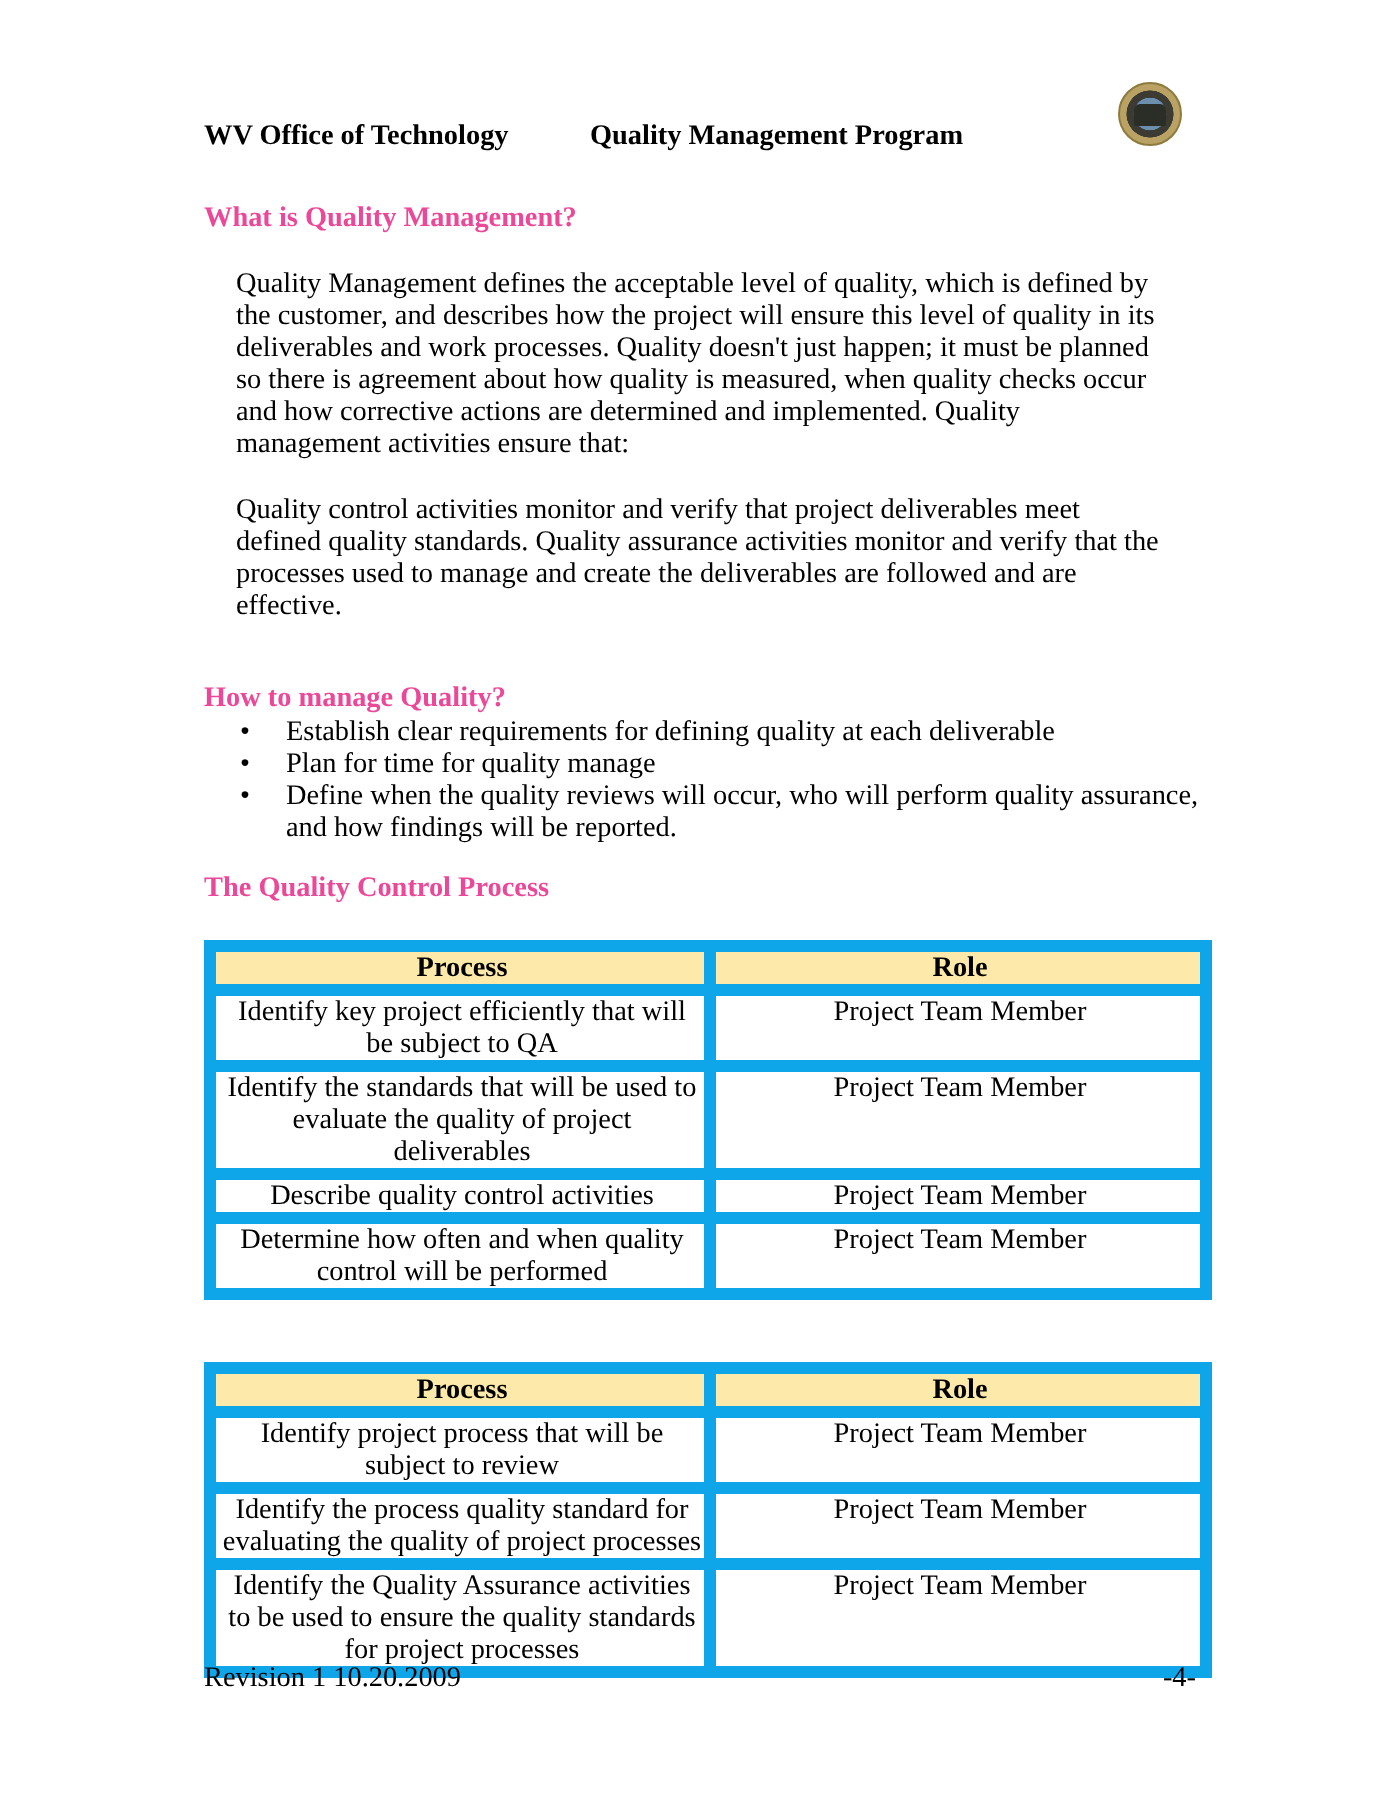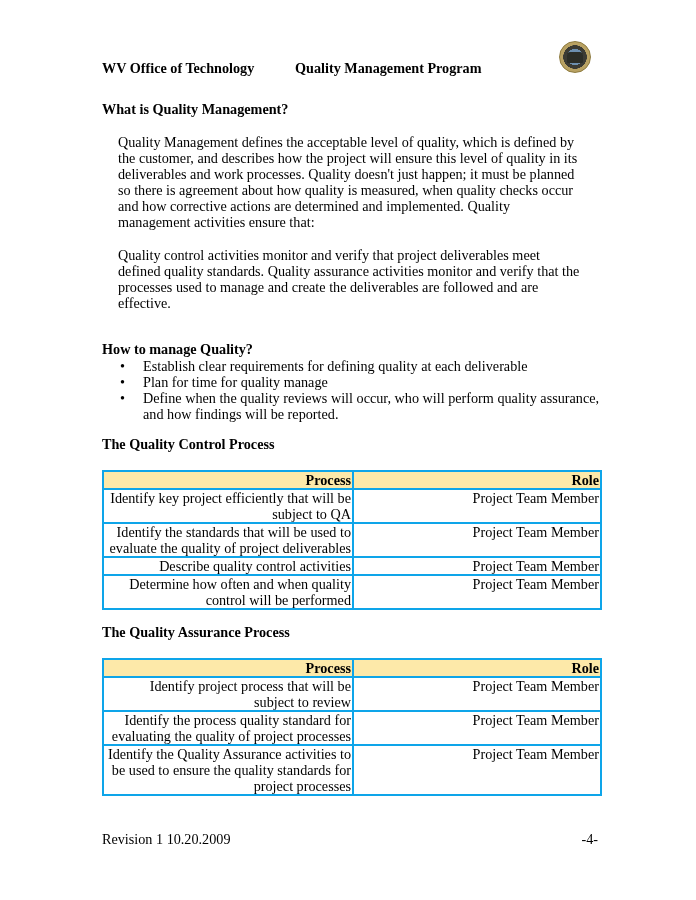--- a/index.html
+++ b/index.html
@@ -8,30 +8,30 @@
     .page { position: absolute; left: 102px; top: 0; width: 498px; }
     .header { position: absolute; top: 58px; left: 0; width: 498px; height: 22px; font-weight: bold; font-size: 14.2px; text-align: center; }
     .header .org { position: absolute; left: 0; top: 2px; }
     .header .prog { position: absolute; left: 193px; top: 2px; }
     .seal { position: absolute; left: 457px; top: -17px; width: 32px; height: 32px; border-radius: 50%;
       background: radial-gradient(circle at 50% 50%, #6c8fb0 0 38%, #3b3b34 39% 55%, #b9a263 56% 100%);
       border: 1px solid #8d7a3e; box-sizing: border-box; }
     .seal::after { content: ""; position: absolute; left: 7px; top: 10px; width: 16px; height: 11px;
       background: #2b2d27; border-radius: 3px 3px 1px 1px; }
     .content { position: absolute; top: 101px; left: 0; width: 498px; line-height: 16.1px; }
-    h2 { color: #000000; font-size: 14.2px; font-weight: bold; margin: 0; line-height: 17px; }
+    h2 { color: #ec4899; font-size: 14.2px; font-weight: bold; margin: 0; line-height: 17px; }
     p { margin: 16px; }
     ul { margin: 0; padding: 0; list-style: none; }
     ul li { position: relative; padding-left: 41px; }
     ul li::before { content: "\2022"; position: absolute; left: 18px; top: 0; }
     .gap-a { height: 14px; }
     .gap-b { height: 14px; }
     .gap-c { height: 17px; }
     table { border-collapse: collapse; width: 498px; table-layout: fixed; font-size: 14.2px; line-height: 16px; }
-    td, th { border: 2px solid #0ea5e9; padding: 0 1px 0 3px; vertical-align: top; text-align: right; }
+    td, th { border: 6px solid #0ea5e9; padding: 0 1px 0 3px; vertical-align: top; text-align: center; }
     th { background: #fde9a9; font-weight: bold; }
     col.c1 { width: 250px; } col.c2 { width: 248px; }
     .footer { position: absolute; top: 831px; left: 0; width: 498px; font-size: 14.2px; }
     .footer .rev { position: absolute; left: 0; }
     .footer .pg { position: absolute; right: 2px; }
   </style>
 </head>
 <body>
 
 <div class="page">
@@ -85,21 +85,20 @@
       </tr>
       <tr>
         <td>Determine how often and when quality control will be performed</td>
         <td>Project Team Member</td>
       </tr>
     </tbody>
       </table>
 
     <div class="gap-b"></div>
 
-    <h2>The Quality Assurance Process</h2>
     <div class="gap-c"></div>
     <table>
       <colgroup>
           <col class="c1">
           <col class="c2">
         </colgroup>
       <tbody>
           <tr>
         <th>Process</th>
         <th>Role</th>

